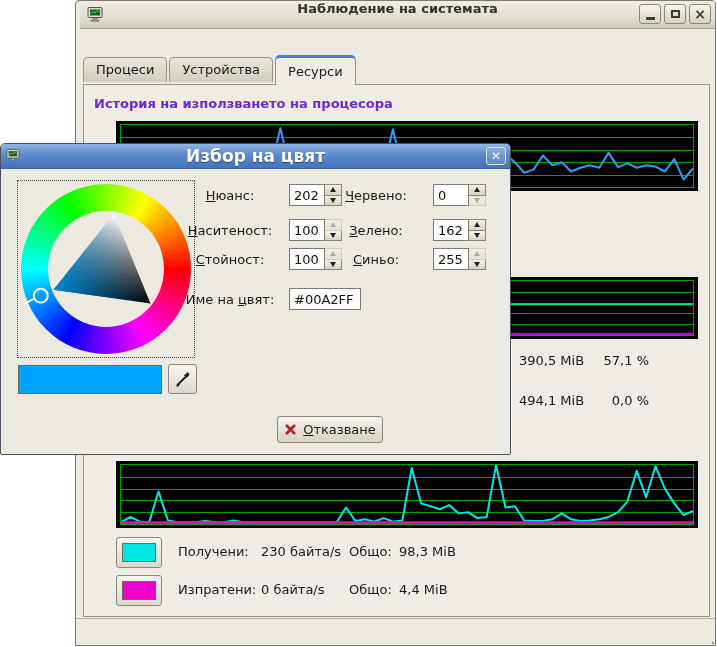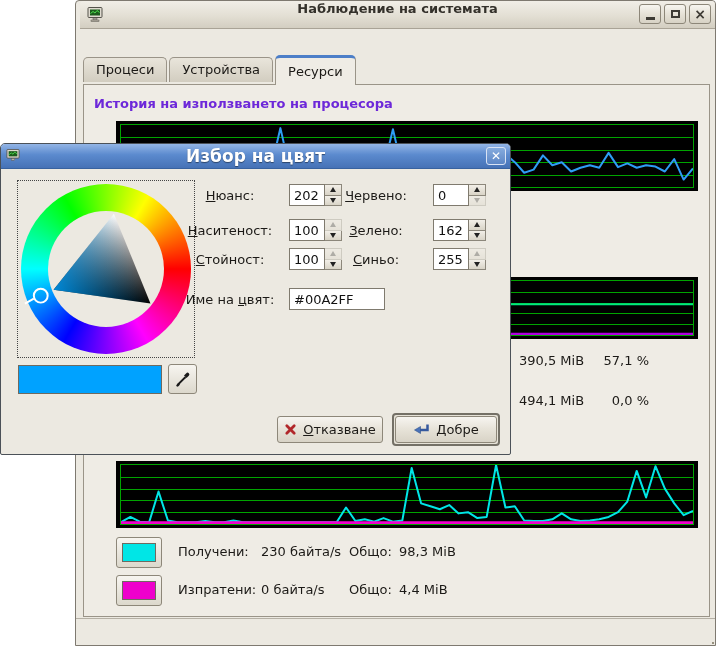--- a/index.html
+++ b/index.html
@@ -100,21 +100,21 @@
   .spin-entry{width:36px}
   .spinner{width:17px;height:22px;display:flex;flex-direction:column;box-sizing:border-box}
   .sp-btn{flex:1;border:1px solid #8c877b;border-left:none;background:linear-gradient(#f2efe8,#d9d4c7);
     display:flex;align-items:center;justify-content:center;box-sizing:border-box;padding:0}
   .sp-btn.dn{border-top:none}
   .tri-up{width:0;height:0;border-left:3px solid transparent;border-right:3px solid transparent;border-bottom:5px solid #222}
   .tri-dn{width:0;height:0;border-left:3px solid transparent;border-right:3px solid transparent;border-top:5px solid #222}
 
   .name-row{position:absolute;left:170px;top:143px;height:24px;display:flex;align-items:center}
   .name-row .spin-label{width:118px}
-  .name-entry{width:96px}
+  .name-entry{width:72px}
 
   .dlg-btn{position:absolute;border:1px solid #8d8779;border-radius:3px;box-sizing:border-box;
     background:linear-gradient(#f7f5f0,#e8e4da 45%,#d8d3c6);
     display:flex;align-items:center;justify-content:center;gap:6px;font-size:13px;color:#1c1a17}
   .btn-cancel{left:276px;top:272px;width:106px;height:27px}
   .ok-ring{position:absolute;left:391px;top:269px;width:108px;height:33px;border:2px solid #747066;border-radius:4px;
     box-sizing:border-box;background:#e6e2d7}
   .btn-ok{left:1px;top:1px;width:102px;height:27px;position:absolute}
 
   .icon16{display:block}
@@ -356,22 +356,13 @@
     <input class="entry name-entry" value="#00A2FF" style="">
   </div>
 
   <div class="dlg-btn btn-cancel">
     <svg width="13" height="13" viewBox="0 0 14 14">
       <path d="M3 3 L11 11 M11 3 L3 11" stroke="#b1272a" stroke-width="3" stroke-linecap="round"></path>
     </svg>
     <span><span class="u">О</span><span>тказване</span></span>
   </div>
 
-  <div class="ok-ring">
-    <div class="dlg-btn btn-ok">
-      <svg width="17" height="15" viewBox="0 0 17 15">
-        <path d="M14.5 2.5 v5.5 h-8" fill="none" stroke="#35589e" stroke-width="2.5"></path>
-        <polygon points="7.5,4.5 7.5,11.5 1.5,8" fill="#4a72b8" stroke="#30528c" stroke-width="0.6"></polygon>
-      </svg>
-      <span><span class="u">Д</span><span>обре</span></span>
-    </div>
-  </div>
 </div>
 
 </body></html>

